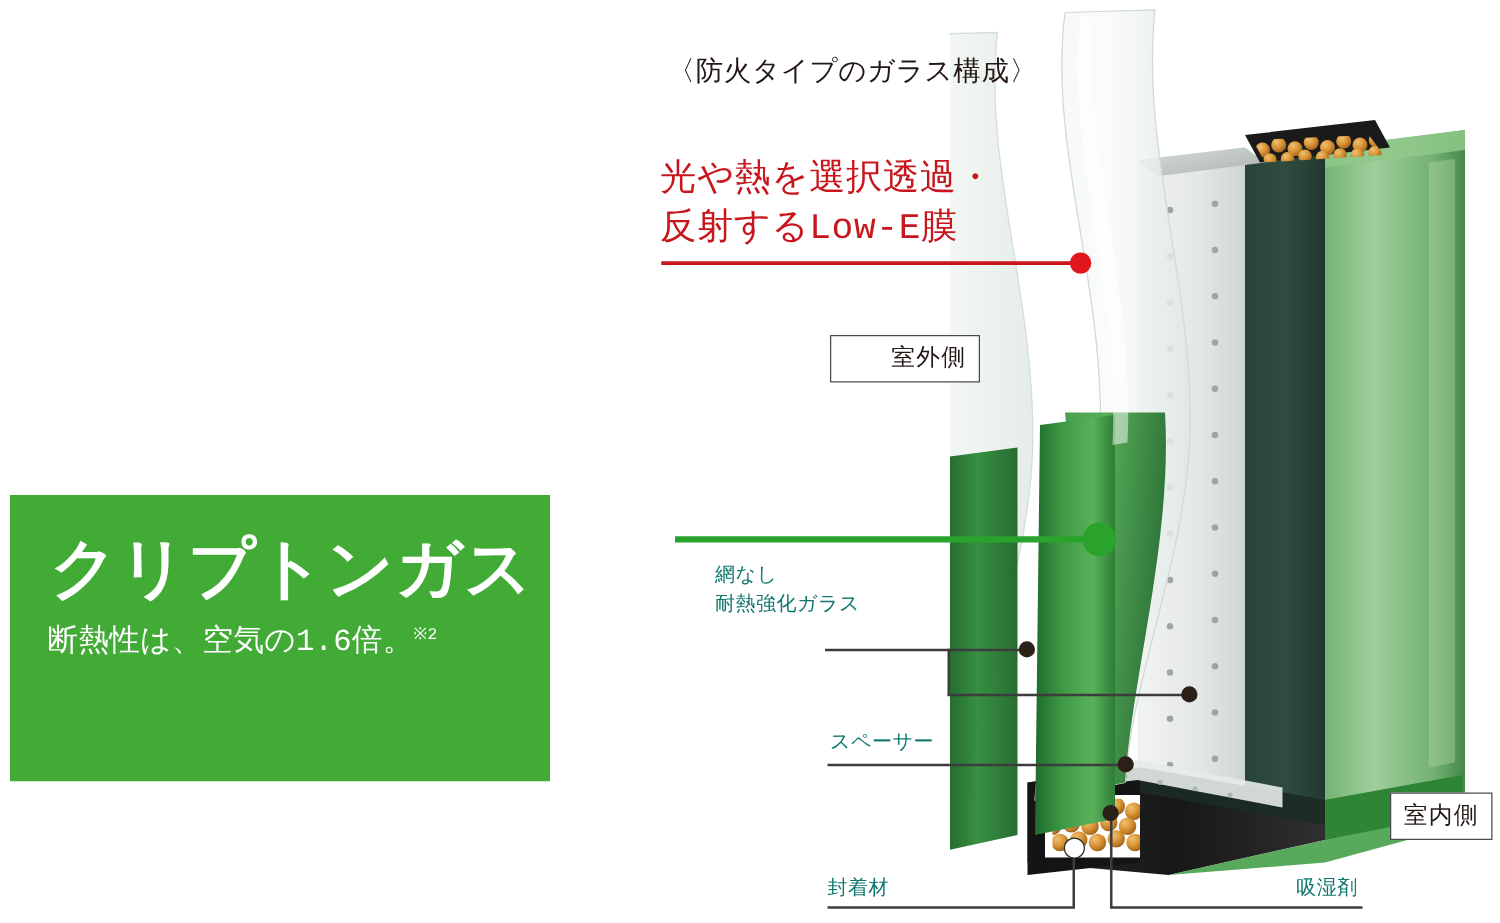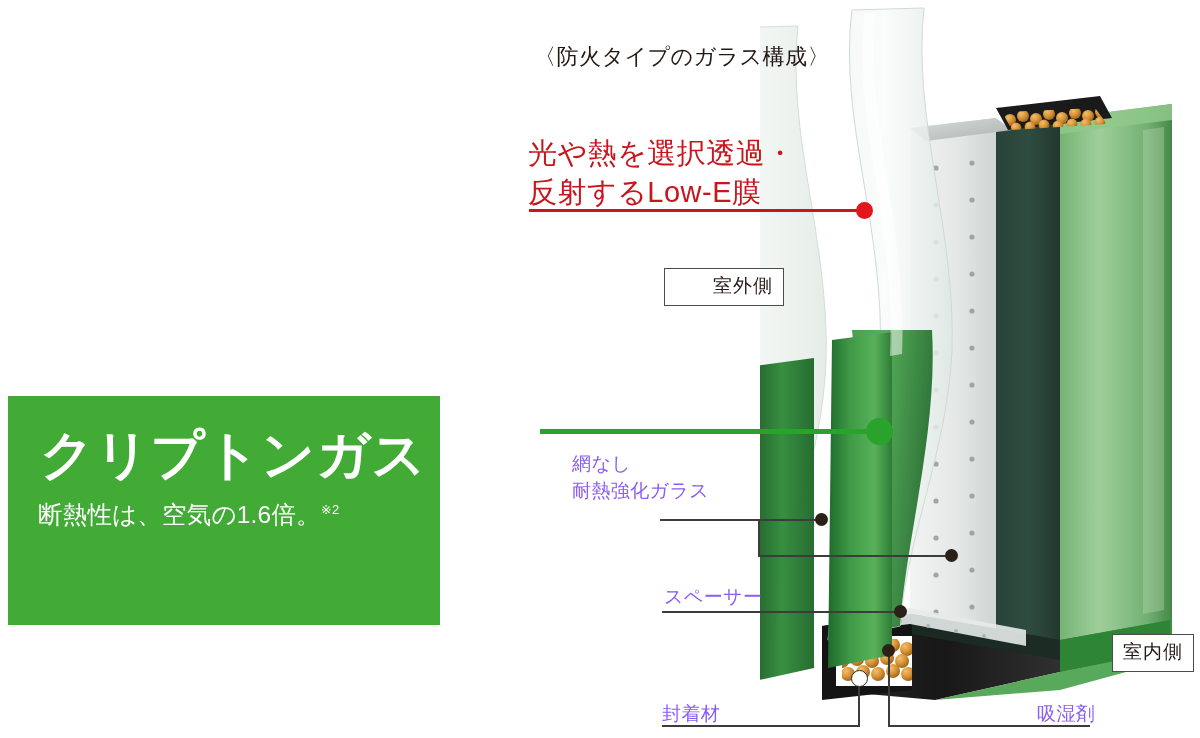--- a/index.html
+++ b/index.html
@@ -9,20 +9,21 @@
   }
   body {
     font-family: "Liberation Sans", "DejaVu Sans", sans-serif;
   }
   #stage {
     position: relative;
     width: 1200px;
     height: 738px;
     background: #ffffff;
     overflow: hidden;
+    font-family: Liberation Mono, monospace;
   }
 
   
   .heading-title {
     position: absolute;
     left: 534px;
     top: 42px;
     font-size: 22px;
     color: #231815;
     letter-spacing: 0.5px;
@@ -41,21 +42,20 @@
   
   .lowe-text {
     position: absolute;
     left: 528px;
     top: 124px;
     font-size: 29px;
     line-height: 1.36;
     color: #c8161d;
     letter-spacing: 0.5px;
     white-space: nowrap;
-    margin-top: 10px;
   }
   .lowe-line {
     position: absolute;
     left: 529px;
     top: 209px;
     width: 337px;
     height: 2.5px;
     background: #c8161d;
   }
   .lowe-dot {
@@ -129,23 +129,23 @@
     padding: 4px 10px 6px 10px;
     white-space: nowrap;
     letter-spacing: 1px;
   }
   .side-box.outdoor { left: 664px; top: 268px; padding-left: 48px; }
   .side-box.indoor  { left: 1112px; top: 634px; }
 
   
   .anno {
     position: absolute;
-    font-size: 19px;
+    font-size: 16px;
     line-height: 1.44;
-    color: #8b5cf6;
+    color: #0f766e;
     letter-spacing: 0.4px;
     white-space: nowrap;
   }
   .anno.glass   { left: 572px; top: 450px; }
   .anno.spacer  { left: 664px; top: 583px; }
   .anno.sealant { left: 662px; top: 700px; }
   .anno.desiccant { left: 1037px; top: 700px; }
 
   
   .ldr { position: absolute; background: #3c3c3c; }

